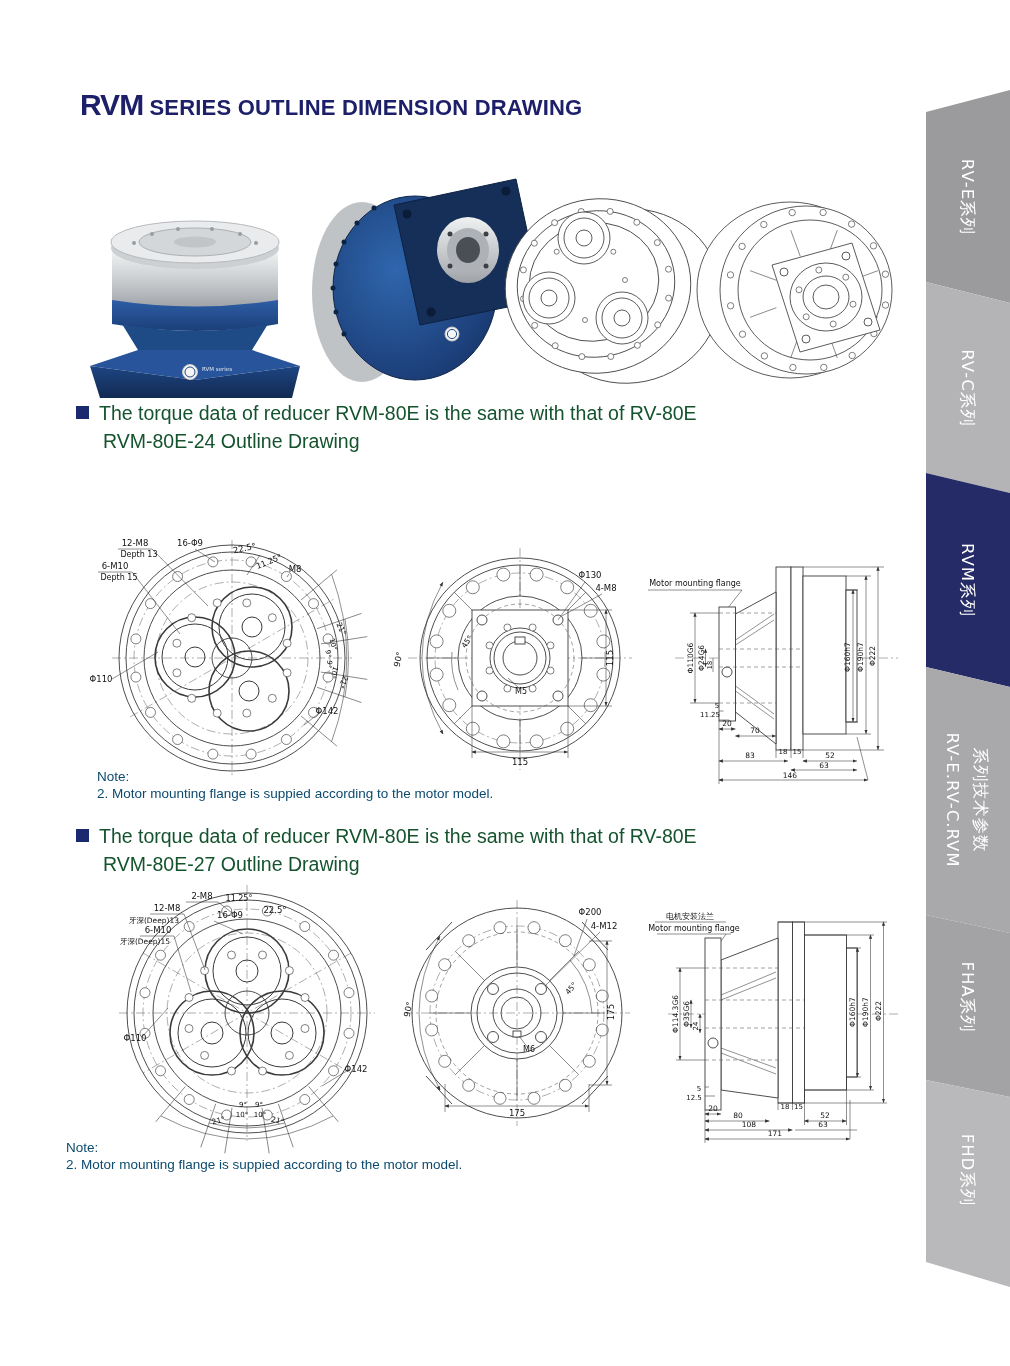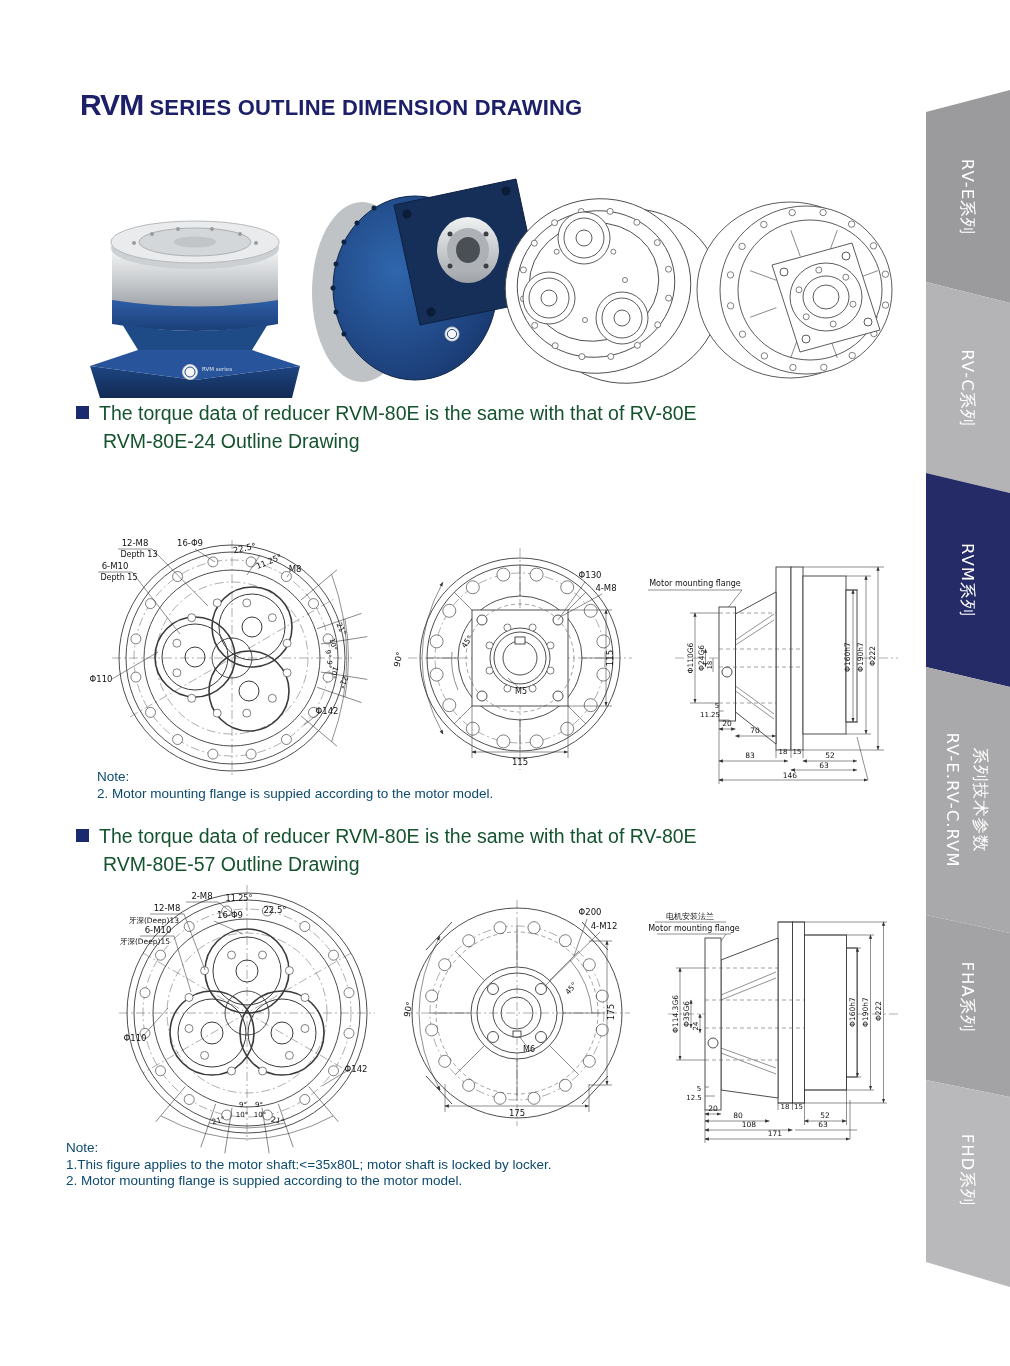--- a/index.html
+++ b/index.html
@@ -469,21 +469,21 @@
   </svg>
 
   <div class="note" style="left:97px;top:769px">
     <div>Note:</div>
     <div>2. Motor mounting flange is suppied according to the motor model.</div>
   </div>
 
   <div class="bullet" style="left:76px;top:829px"></div>
   <div class="hblock" style="left:99px;top:822px">
     <div>The torque data of reducer RVM-80E is the same with that of RV-80E</div>
-    <div style="margin-left:4px">RVM-80E-57 Outline Drawing</div>
+    <div style="margin-left:4px">RVM-80E-27 Outline Drawing</div>
   </div>
 
   <svg style="left:95px;top:888px" width="290" height="266" viewBox="95 888 290 266">
     <line class="cl" x1="119" y1="1013" x2="375" y2="1013"></line>
     <line class="cl" x1="247" y1="885" x2="247" y2="1141"></line>
     <line class="cl" x1="143" y1="953" x2="351" y2="1073"></line>
     <line class="cl" x1="351" y1="953" x2="143" y2="1073"></line>
     <circle class="ln" cx="247" cy="1013" r="120"></circle>
     <circle class="ln" cx="247" cy="1013" r="113"></circle>
     <circle class="cl" cx="247" cy="1013" r="104"></circle>
@@ -717,21 +717,20 @@
         <text x="825" y="1118" font-size="7.5" text-anchor="middle" class="dim">52</text>
         <text x="823" y="1127" font-size="7.5" text-anchor="middle" class="dim">63</text>
         <text x="855" y="1012" font-size="7.5" text-anchor="middle" transform="rotate(-90 855 1012)" class="dim">Φ160h7</text>
         <text x="868" y="1012" font-size="7.5" text-anchor="middle" transform="rotate(-90 868 1012)" class="dim">Φ190h7</text>
         <text x="881" y="1011" font-size="7.5" text-anchor="middle" transform="rotate(-90 881 1011)" class="dim">Φ222</text>
       </g>
   </svg>
 
   <div class="note" style="left:66px;top:1140px">
     <div>Note:</div>
-    <div>1.This figure applies to the motor shaft:&lt;=35x80L; motor shaft is locked by locker.</div>
     <div>2. Motor mounting flange is suppied according to the motor model.</div>
   </div>
 
   <svg style="left:920px;top:85px" width="90" height="1210" viewBox="920 85 90 1210">
     <polygon points="926,112 1010,90 1010,303 926,282" fill="#9b9b9d"></polygon>
     <polygon points="926,282 1010,303 1010,493 926,473" fill="#b4b4b6"></polygon>
     <polygon points="926,473 1010,493 1010,687 926,667" fill="#252b66"></polygon>
     <polygon points="926,667 1010,687 1010,933 926,915" fill="#a9a9ab"></polygon>
     <polygon points="926,915 1010,933 1010,1097 926,1080" fill="#a3a3a5"></polygon>
     <polygon points="926,1080 1010,1097 1010,1287 926,1262" fill="#b9b9bb"></polygon>

